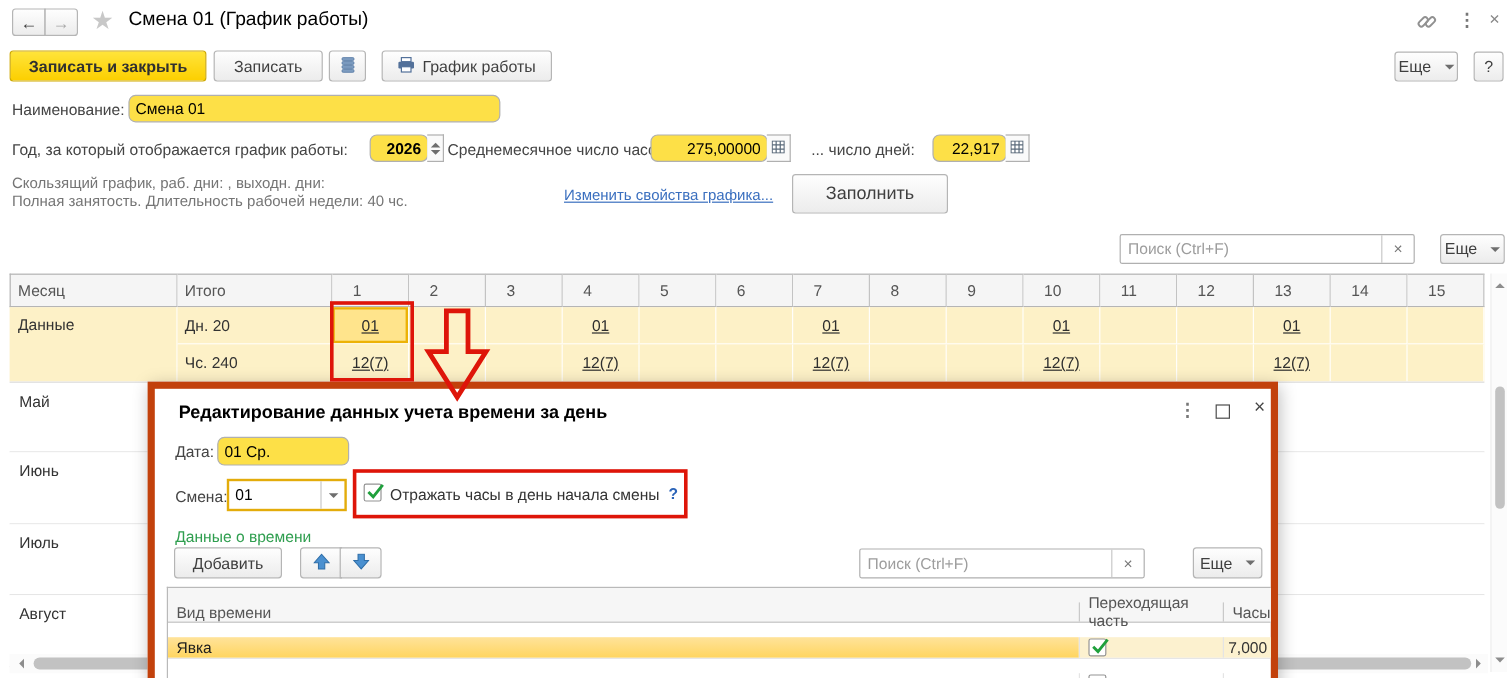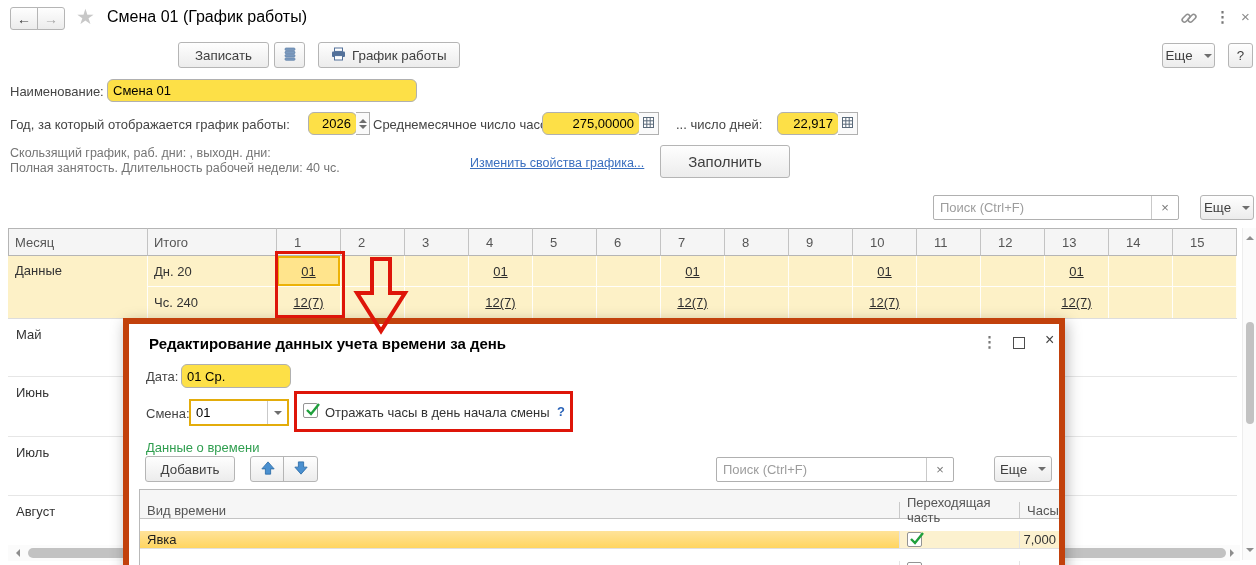--- a/index.html
+++ b/index.html
@@ -64,20 +64,21 @@
 
   <div class="abs" style="left:1180px;top:9px;">
     <svg width="18" height="18" viewBox="0 0 18 18" fill="none" stroke="#919191" stroke-width="1.6">
       <rect x="1.5" y="7" width="9" height="4.5" rx="2.2" transform="rotate(-45 6 9.2)"></rect>
       <rect x="7.5" y="7" width="9" height="4.5" rx="2.2" transform="rotate(-45 12 9.2)"></rect>
     </svg>
   </div>
   <div class="abs" style="left:1215px;top:8px;font-size:15px;color:#777;font-weight:bold;"><span>⋮</span></div>
   <div class="abs" style="left:1241px;top:8px;font-size:15px;color:#8a8a8a;"><span>×</span></div>
 
+  <button class="btn btn-yellow abs" style="left:8px;top:42px;height:26px;padding:0 15px;">Записать и закрыть</button>
   <button class="btn abs" style="left:178px;top:42px;height:26px;padding:0 16px;">Записать</button>
   <button class="btn abs" style="left:274px;top:42px;width:31px;height:26px;">
     <span>
       <svg width="12" height="14" viewBox="0 0 12 14">
         <rect x="1" y="1" width="10" height="2.4" rx="1" fill="#7d9cc0" stroke="#5c7ea8" stroke-width="0.7"></rect>
         <rect x="1" y="4.3" width="10" height="2.4" rx="1" fill="#7d9cc0" stroke="#5c7ea8" stroke-width="0.7"></rect>
         <rect x="1" y="7.6" width="10" height="2.4" rx="1" fill="#7d9cc0" stroke="#5c7ea8" stroke-width="0.7"></rect>
         <rect x="1" y="10.9" width="10" height="2.4" rx="1" fill="#7d9cc0" stroke="#5c7ea8" stroke-width="0.7"></rect>
       </svg>
     </span>
@@ -95,21 +96,21 @@
   <button class="btn abs" style="left:1162px;top:43px;width:53px;height:25px;">
     <span>Еще</span>
       <span class="caret"></span>
   </button>
   <button class="btn abs" style="left:1228px;top:43px;width:25px;height:25px;">?</button>
 
   <div class="abs lbl" style="left:10px;top:84px;">Наименование:</div>
   <input class="input abs" style="left: 107px; top: 79px; width: 310px; height: 23px;" value="Смена 01">
 
   <div class="abs lbl" style="left:10px;top:117px;">Год, за который отображается график работы:</div>
-  <input class="input num abs" style="left: 308px; top: 112px; width: 49px; height: 23px;" value="2026">
+  <input class="input num abs" style="left: 308px; top: 112px; width: 49px; height: 23px; font-weight: bold;" value="2026">
   <div class="abs" style="left:356px;top:112px;width:14px;height:23px;border:1px solid #b0b0b0;border-left:none;background:#fafafa;display:flex;flex-direction:column;align-items:center;justify-content:center;gap:2px;">
     <span class="scroll-tri" style="border-bottom-color:#6e6e6e;margin-top:-3px;"></span>
     <span class="scroll-tri" style="border-top-color:#6e6e6e;margin-bottom:-3px;"></span>
   </div>
 
   <div class="abs lbl" style="left:373px;top:117px;">Среднемесячное число часов:</div>
   <input class="input num abs" style="left: 542px; top: 112px; width: 98px; height: 23px;" value="275,00000">
   <div class="abs" style="left:639px;top:112px;width:20px;height:23px;border:1px solid #b0b0b0;border-left:none;background:#fafafa;display:flex;align-items:center;justify-content:center;">
     <span>
       <svg width="11" height="11" viewBox="0 0 11 11" fill="none" stroke="#5a6a7a" stroke-width="1">

